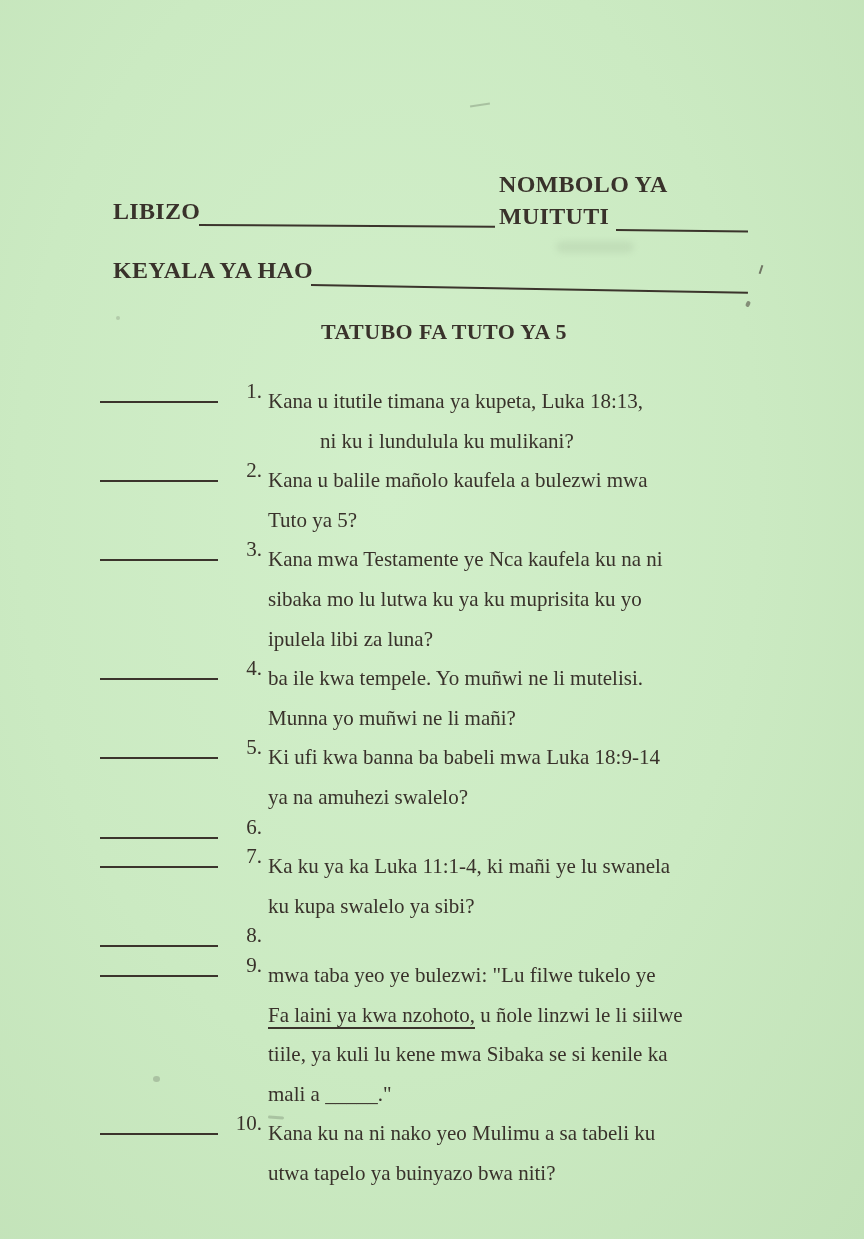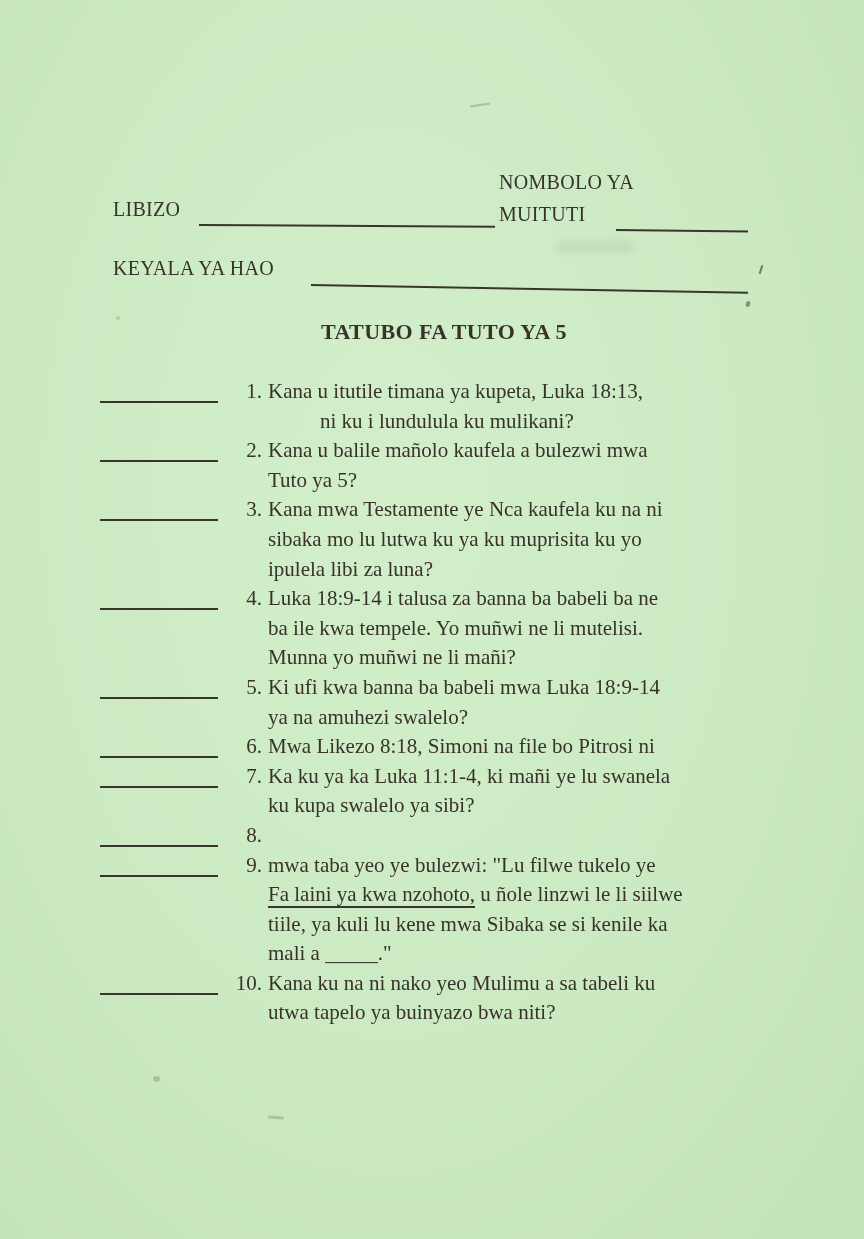--- a/index.html
+++ b/index.html
@@ -7,21 +7,21 @@
     width:864px;height:1239px;
     font-family:"Liberation Serif", serif;
     background:#b8d8b0;
   }
   .paper{
     position:relative;width:864px;height:1239px;overflow:hidden;
     background:radial-gradient(ellipse at 45% 40%, #d2efca 0%, #cbeac2 55%, #c2e2b8 100%);
     color:#39322b;
   }
   .hdr{
-    position:absolute;font-weight:normal;font-size:20px;letter-spacing:.3px;
+    position:absolute;font-weight:bold;font-size:24px;letter-spacing:.3px;
     white-space:nowrap;
   }
   .nombolo1{left:499px;top:171px;}
   .libizo{left:113px;top:198px;}
   .muituti{left:499px;top:203px;}
   .keyala{left:113px;top:257px;}
   .rule{position:absolute;height:0;border-bottom:2px solid #3b342c;transform-origin:left center;}
   .libizo-rule{left:199px;top:224px;width:296px;transform:rotate(0.35deg);}
   .muituti-rule{left:616px;top:229px;width:132px;transform:rotate(0.6deg);}
   .keyala-rule{left:311px;top:284px;width:437px;transform:rotate(1deg);}
@@ -33,21 +33,21 @@
     position:absolute;left:100px;top:377px;width:720px;
     font-size:21px;line-height:29.6px;
   }
   .q-row{display:flex;align-items:flex-start;}
   .q-blank{
     flex:none;width:118px;height:24px;margin-right:8px;
     border-bottom:2px solid #3b342c;
   }
   .q-num{flex:none;width:36px;margin-right:6px;text-align:right;}
   .q-text{flex:none;width:540px;}
-  .q-line{white-space:nowrap;}
+  .q-line{white-space:nowrap;margin-top:10px;}
   .u-phrase{border-bottom:2px solid #3b342c;}
   
   .artifact{position:absolute;pointer-events:none;}
   .a-dash{left:470px;top:104px;width:20px;height:2px;background:#7d8f76;opacity:.45;transform:rotate(-8deg);}
   .a-smudge{left:556px;top:241px;width:78px;height:12px;background:#8fa487;opacity:.18;filter:blur(3px);border-radius:6px;}
   .a-tick{left:760px;top:265px;width:2px;height:9px;background:#4a443c;opacity:.7;transform:rotate(18deg);}
   .a-speck1{left:746px;top:301px;width:4px;height:6px;background:#4a443c;opacity:.55;border-radius:2px;transform:rotate(25deg);}
   .a-speck2{left:153px;top:1076px;width:7px;height:6px;background:#8b9c84;opacity:.5;border-radius:50%;}
   .a-speck3{left:268px;top:1116px;width:16px;height:3px;background:#6d7e66;opacity:.35;transform:rotate(4deg);border-radius:2px;}
   .a-dot{left:116px;top:316px;width:4px;height:4px;background:#8b9c84;opacity:.4;border-radius:50%;}
@@ -93,38 +93,36 @@
         <div class="q-text">
           <div class="q-line"><span>Kana mwa Testamente ye Nca kaufela ku na ni</span></div>
           <div class="q-line"><span>sibaka mo lu lutwa ku ya ku muprisita ku yo</span></div>
           <div class="q-line"><span>ipulela libi za luna?</span></div>
         </div>
       </div>
       <div class="q-row">
         <span class="q-blank"></span>
         <span class="q-num">4.</span>
         <div class="q-text">
-          <div class="q-line"><span>Luka 18:9-14 i talusa za banna ba babeli ba ne</span></div>
           <div class="q-line"><span>ba ile kwa tempele. Yo muñwi ne li mutelisi.</span></div>
           <div class="q-line"><span>Munna yo muñwi ne li mañi?</span></div>
         </div>
       </div>
       <div class="q-row">
         <span class="q-blank"></span>
         <span class="q-num">5.</span>
         <div class="q-text">
           <div class="q-line"><span>Ki ufi kwa banna ba babeli mwa Luka 18:9-14</span></div>
           <div class="q-line"><span>ya na amuhezi swalelo?</span></div>
         </div>
       </div>
       <div class="q-row">
         <span class="q-blank"></span>
         <span class="q-num">6.</span>
         <div class="q-text">
-          <div class="q-line"><span>Mwa Likezo 8:18, Simoni na file bo Pitrosi ni</span></div>
         </div>
       </div>
       <div class="q-row">
         <span class="q-blank"></span>
         <span class="q-num">7.</span>
         <div class="q-text">
           <div class="q-line"><span>Ka ku ya ka Luka 11:1-4, ki mañi ye lu swanela</span></div>
           <div class="q-line"><span>ku kupa swalelo ya sibi?</span></div>
         </div>
       </div>

